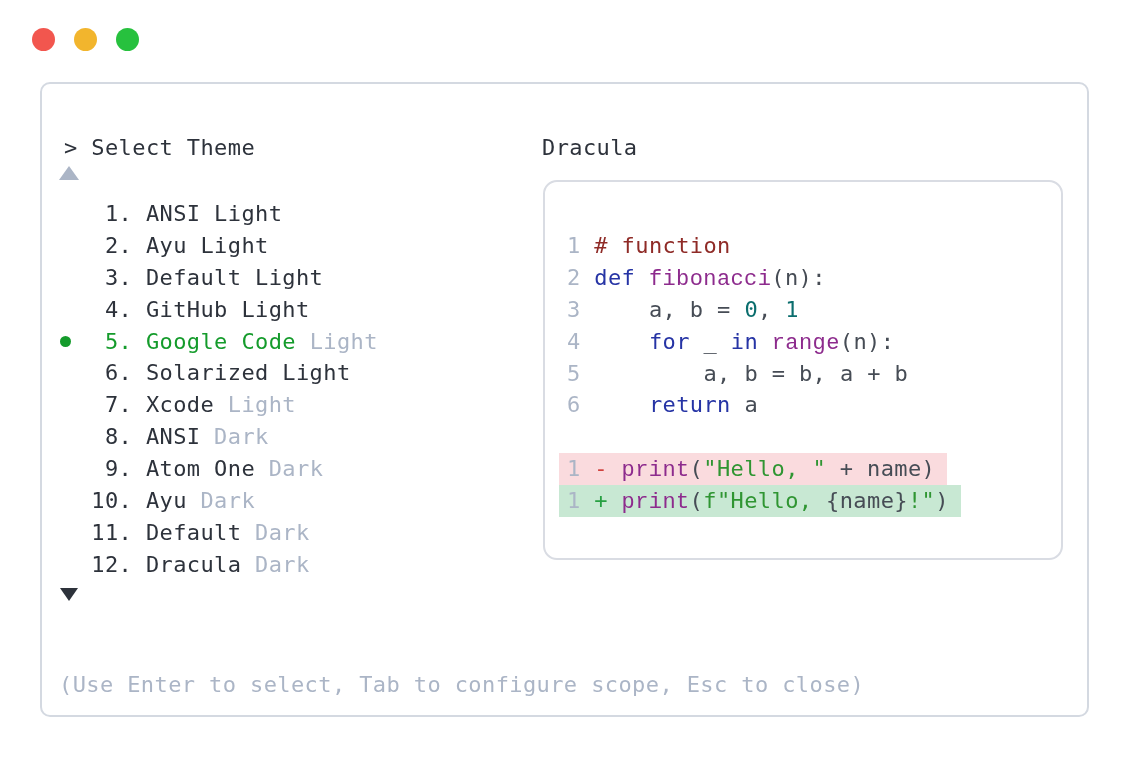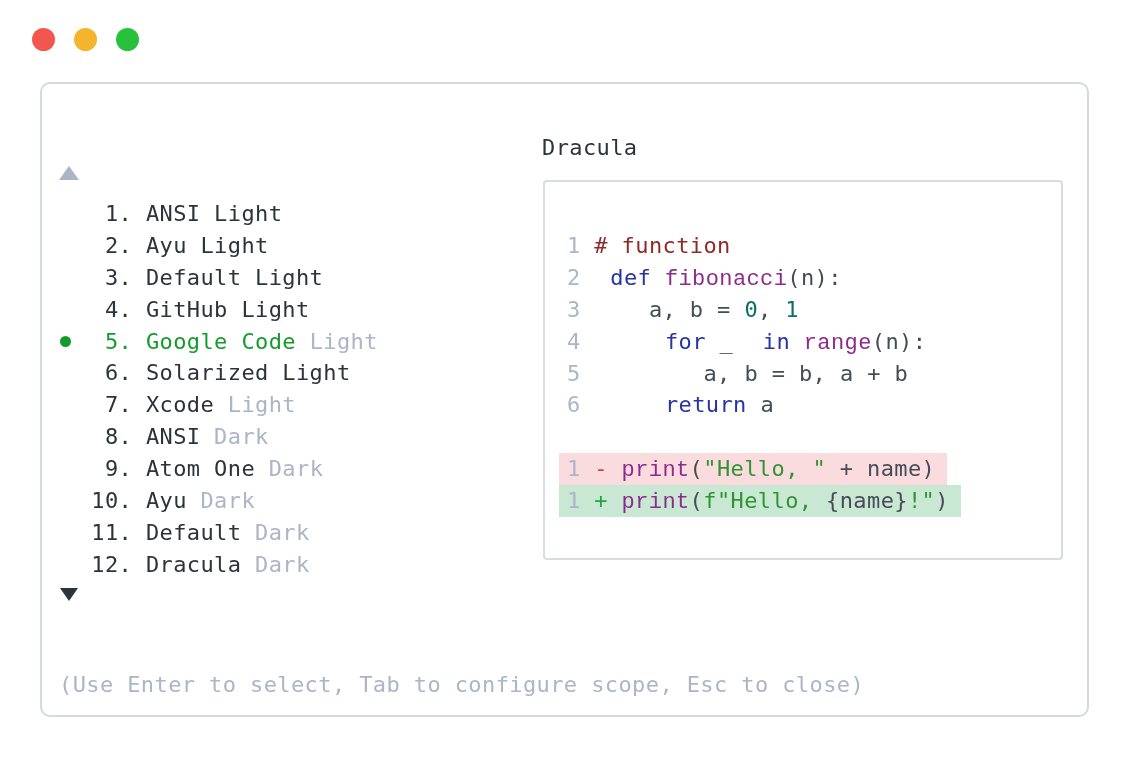--- a/index.html
+++ b/index.html
@@ -39,47 +39,48 @@
     position:absolute;left:-4px;top:50%;margin-top:-5.5px;
     width:11px;height:11px;border-radius:50%;background:var(--green);
   }
   .it-normal{color:var(--dark);}
   .it-selected{color:var(--green);}
   .it-muted{color:var(--muted);text-align:right;}
   .hint{position:absolute;left:17px;top:560px;line-height:32px;color:var(--muted);white-space:pre;margin-top:25px;}
   .pv-title{position:absolute;left:500px;top:48px;line-height:32px;white-space:pre;}
   .pv-box{
     position:absolute;left:501px;top:96px;width:520px;height:380px;
-    border:2px solid #d9dce3;border-radius:4px;background:#fff;
+    border:2px solid #d9dce3;border-radius:14px;background:#fff;
   }
   .code{position:absolute;left:22px;top:48px;white-space:pre;color:var(--plain);}
   .cline{height:31.9px;line-height:31.9px;}
   .tok-ln{color:var(--muted);}
   .tok-plain{color:var(--plain);}
   .tok-comment{color:var(--comment);}
-  .tok-kw{color:var(--kw);margin-left:16px;}
+  .tok-kw{color:var(--kw);}
   .tok-fn{color:var(--fn);font-family:Liberation Mono, monospace;}
   .tok-lit{color:var(--lit);}
   .tok-str{color:var(--str);}
   .tok-minus{color:var(--minus);}
   .tok-plus{color:var(--plus);}
   .dbg{display:inline-block;height:31.9px;line-height:31.9px;padding:0 12px 0 8px;margin-left:-8px;}
   .bg-del{background:var(--bgdel);}
   .bg-add{background:var(--bgadd);}
 </style>
 </head>
 <body>
 
 <div class="traffic">
   <div class="light" style="background: rgb(242, 86, 78);"></div>
   <div class="light" style="background: rgb(242, 181, 45);"></div>
   <div class="light" style="background: rgb(39, 193, 62);"></div>
 </div>
 
 <div class="panel">
+  <div class="prompt"><span>&gt; </span><span>Select Theme</span></div>
 
   <div class="tri-up"></div>
 
   <div class="tlist"><div class="trow"><span class="it-normal">   1. </span><span class="it-normal">ANSI Light</span></div><div class="trow"><span class="it-normal">   2. </span><span class="it-normal">Ayu Light</span></div><div class="trow"><span class="it-normal">   3. </span><span class="it-normal">Default Light</span></div><div class="trow"><span class="it-normal">   4. </span><span class="it-normal">GitHub Light</span></div><div class="trow"><span class="bullet"></span><span class="it-selected">   5. </span><span class="it-selected">Google Code</span><span class="it-muted"> Light</span></div><div class="trow"><span class="it-normal">   6. </span><span class="it-normal">Solarized Light</span></div><div class="trow"><span class="it-normal">   7. </span><span class="it-normal">Xcode</span><span class="it-muted"> Light</span></div><div class="trow"><span class="it-normal">   8. </span><span class="it-normal">ANSI</span><span class="it-muted"> Dark</span></div><div class="trow"><span class="it-normal">   9. </span><span class="it-normal">Atom One</span><span class="it-muted"> Dark</span></div><div class="trow"><span class="it-normal">  10. </span><span class="it-normal">Ayu</span><span class="it-muted"> Dark</span></div><div class="trow"><span class="it-normal">  11. </span><span class="it-normal">Default</span><span class="it-muted"> Dark</span></div><div class="trow"><span class="it-normal">  12. </span><span class="it-normal">Dracula</span><span class="it-muted"> Dark</span></div></div>
 
   <div class="tri-down"></div>
 
   <div class="hint">(Use Enter to select, Tab to configure scope, Esc to close)</div>
 
   <div class="pv-title">Dracula</div>

